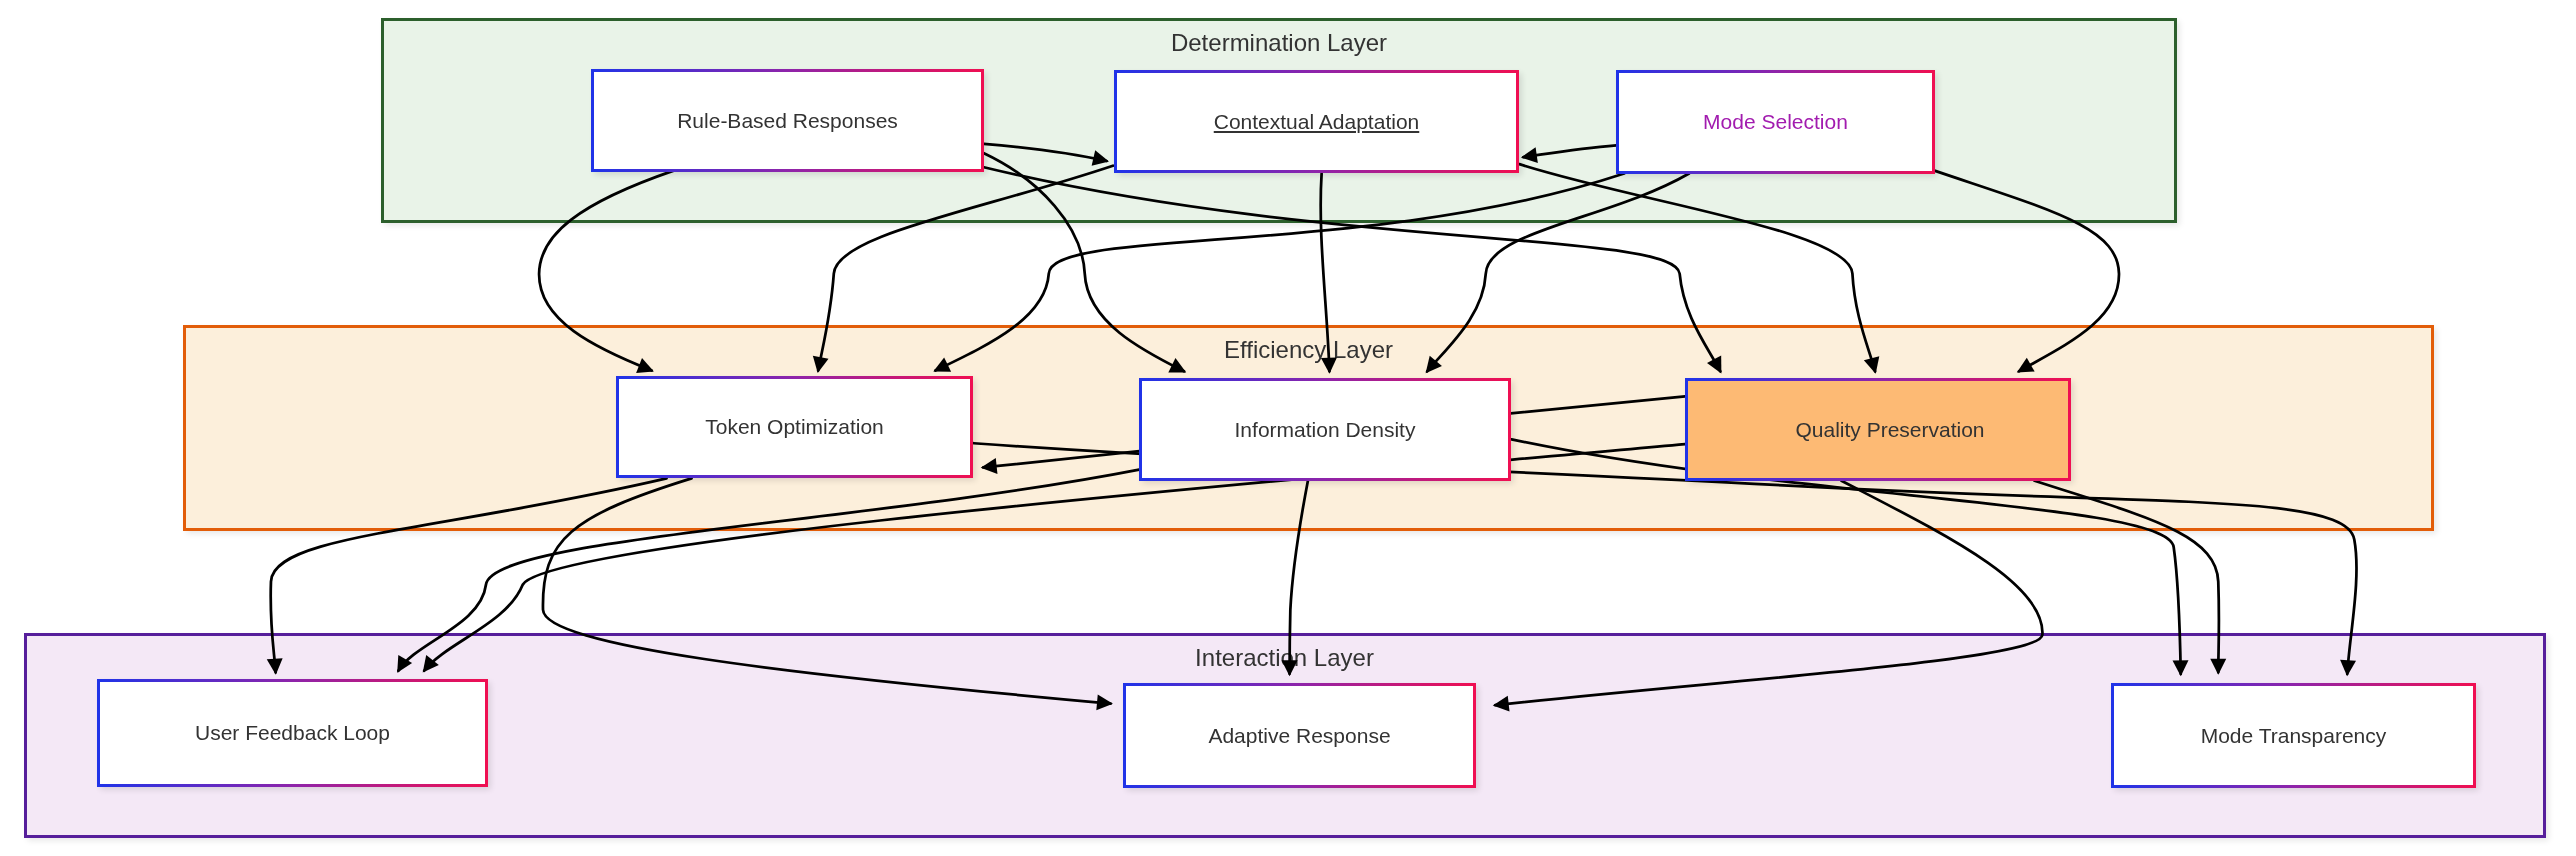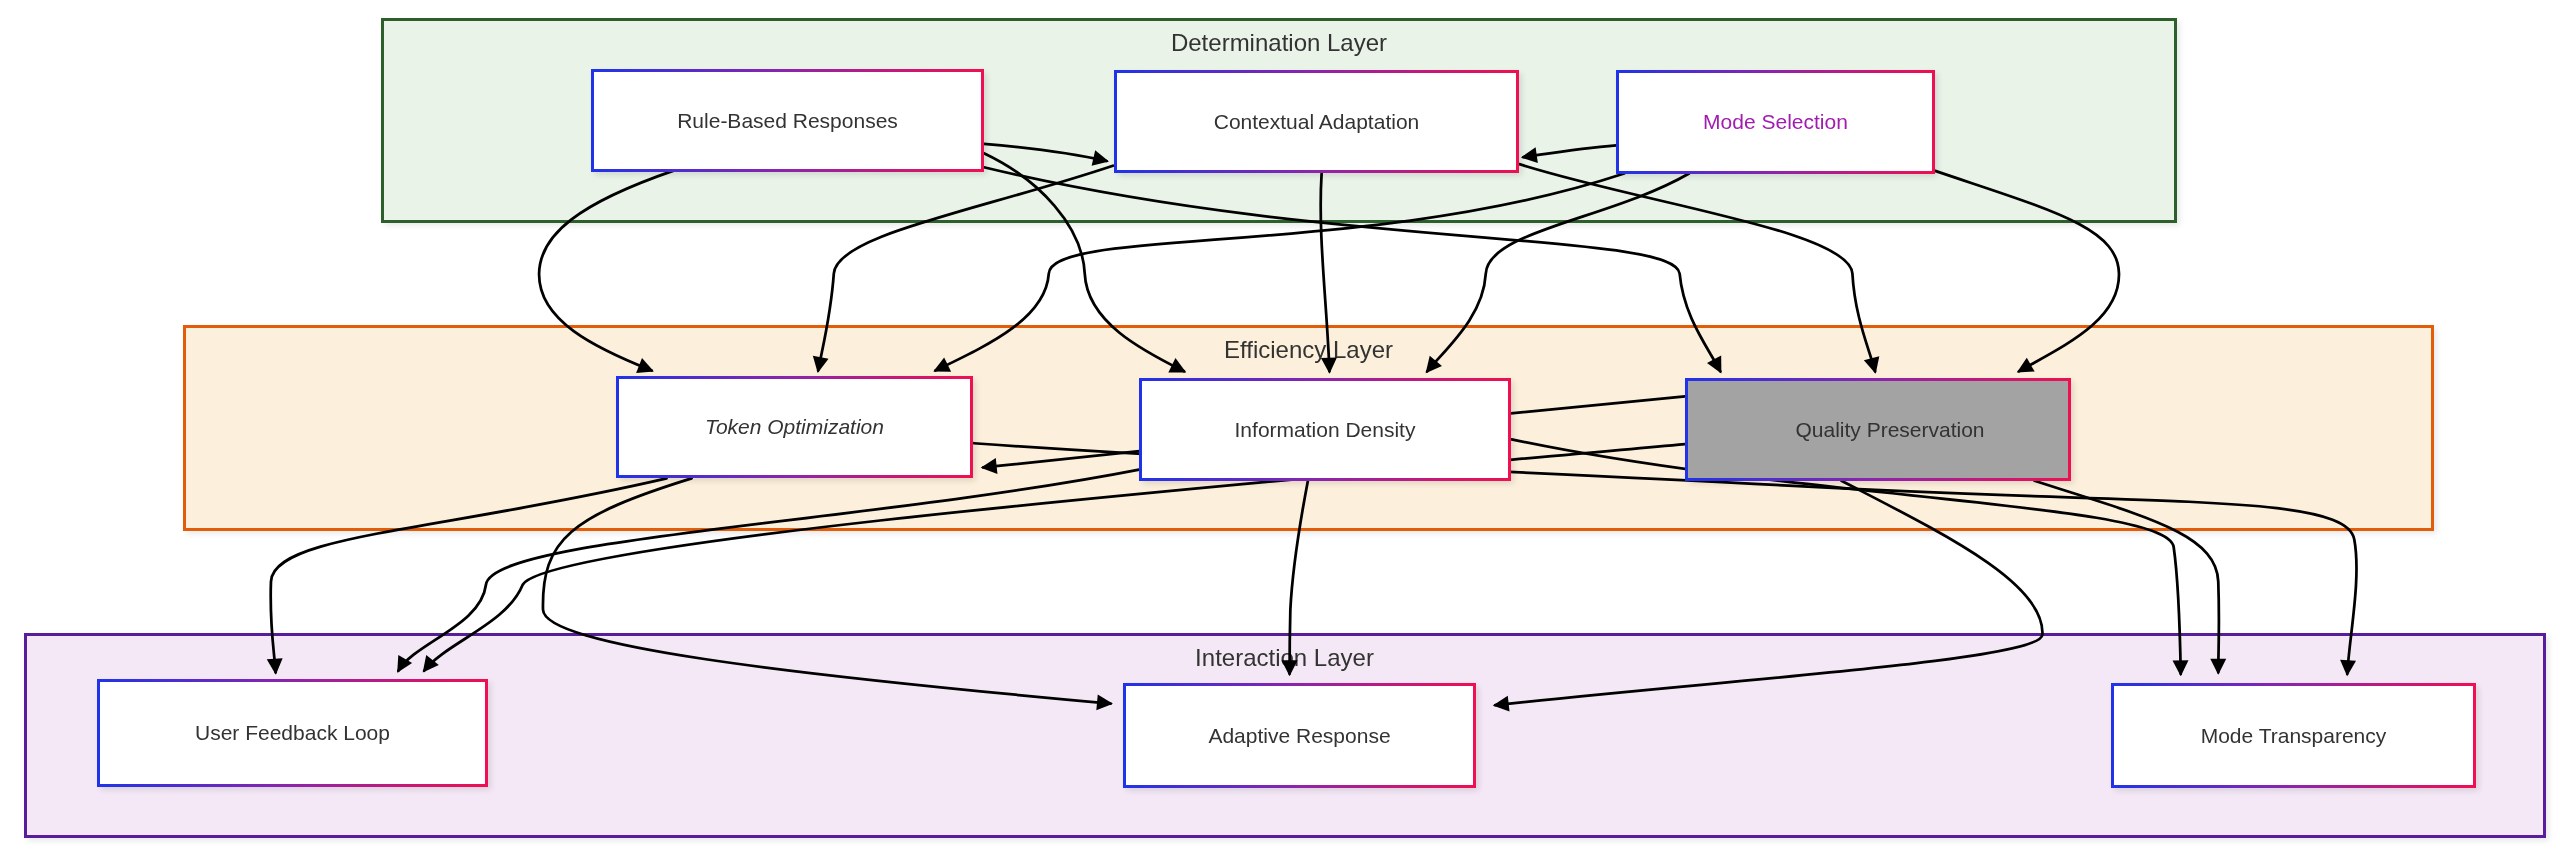--- a/index.html
+++ b/index.html
@@ -20,21 +20,21 @@
 
   .node { position: absolute; box-sizing: border-box; background: #ffffff;
           border: 3.1px solid; border-image-slice: 1;
           display: flex; align-items: center; justify-content: center;
           font-size: 21px; color: #333333; z-index: 2;
           box-shadow: 3.1px 3.1px 6.3px rgba(0,0,0,0.12); }
 
   #node-RBR { left: 591px;  top: 69px;  width: 393px; height: 103px; }
   #node-CA  { left: 1114px; top: 70px;  width: 405px; height: 103px; }
   #node-MS  { left: 1616px; top: 70px;  width: 319px; height: 104px; }
-  #node-TO  { left: 616px;  top: 376px; width: 357px; height: 102px; font-style: italic; }
+  #node-TO  { left: 616px;  top: 376px; width: 357px; height: 102px; }
   #node-ID  { left: 1139px; top: 378px; width: 372px; height: 103px; }
   #node-QP  { left: 1685px; top: 378px; width: 386px; height: 103px; }
   #node-UFL { left: 97px;  top: 679px; width: 391px; height: 108px; }
   #node-AR  { left: 1123px; top: 683px; width: 353px; height: 105px; }
   #node-MT  { left: 2111px; top: 683px; width: 365px; height: 105px; }
 </style>
 </head>
 <body>
 
 <div id="canvas">
@@ -76,33 +76,33 @@
         <path d="M1933,562 C2300,640 2772,642 2780,700 C2786,742 2788,805 2789,862" fill="none" stroke="#000000" stroke-width="3.5" stroke-linecap="round" marker-end="url(#arrowhead)"></path>
         <path d="M2155,568 C1700,610 700,690 668,748 C648,798 570,822 542,858" fill="none" stroke="#000000" stroke-width="3.5" stroke-linecap="round" marker-end="url(#arrowhead)"></path>
         <path d="M2355,615 C2480,680 2616,745 2612,812 C2609,845 2200,870 1912,902" fill="none" stroke="#000000" stroke-width="3.5" stroke-linecap="round" marker-end="url(#arrowhead)"></path>
         <path d="M2602,615 C2740,660 2835,682 2837,744 C2839,800 2837,832 2837,860" fill="none" stroke="#000000" stroke-width="3.5" stroke-linecap="round" marker-end="url(#arrowhead)"></path>
       </g>
   </svg>
 
   <div class="node" id="node-RBR" style="border-image-source: linear-gradient(to right, rgb(32, 51, 232), rgb(142, 36, 170), rgb(239, 15, 82)); background: rgb(255, 255, 255); color: rgb(51, 51, 51);">
     <span>Rule-Based Responses</span>
   </div>
-  <div class="node" id="node-CA" style="border-image-source: linear-gradient(to right, rgb(32, 51, 232), rgb(142, 36, 170), rgb(239, 15, 82)); background: rgb(255, 255, 255); color: rgb(51, 51, 51);">
+  <div class="node" id="node-CA" style="border-image-source: linear-gradient(to right, rgb(32, 51, 232), rgb(142, 36, 170), rgb(239, 15, 82)); background: rgb(255, 255, 255); color: rgb(51, 51, 51); text-decoration: underline;">
     <span>Contextual Adaptation</span>
   </div>
   <div class="node" id="node-MS" style="border-image-source: linear-gradient(to right, rgb(32, 51, 232), rgb(142, 36, 170), rgb(239, 15, 82)); background: rgb(255, 255, 255); color: #a21caf;">
     <span>Mode Selection</span>
   </div>
   <div class="node" id="node-TO" style="border-image-source: linear-gradient(to right, rgb(32, 51, 232), rgb(142, 36, 170), rgb(239, 15, 82)); background: rgb(255, 255, 255); color: rgb(51, 51, 51);">
     <span>Token Optimization</span>
   </div>
   <div class="node" id="node-ID" style="border-image-source: linear-gradient(to right, rgb(32, 51, 232), rgb(142, 36, 170), rgb(239, 15, 82)); background: rgb(255, 255, 255); color: rgb(51, 51, 51);">
     <span>Information Density</span>
   </div>
-  <div class="node" id="node-QP" style="border-image-source: linear-gradient(to right, rgb(32, 51, 232), rgb(142, 36, 170), rgb(239, 15, 82)); background: #a3a3a3; color: rgb(51, 51, 51); padding-left: 24px;">
+  <div class="node" id="node-QP" style="border-image-source: linear-gradient(to right, rgb(32, 51, 232), rgb(142, 36, 170), rgb(239, 15, 82)); background: #fdba74; color: rgb(51, 51, 51); padding-left: 24px;">
     <span>Quality Preservation</span>
   </div>
   <div class="node" id="node-UFL" style="border-image-source: linear-gradient(to right, rgb(32, 51, 232), rgb(142, 36, 170), rgb(239, 15, 82)); background: rgb(255, 255, 255); color: rgb(51, 51, 51);">
     <span>User Feedback Loop</span>
   </div>
   <div class="node" id="node-AR" style="border-image-source: linear-gradient(to right, rgb(32, 51, 232), rgb(142, 36, 170), rgb(239, 15, 82)); background: rgb(255, 255, 255); color: rgb(51, 51, 51); text-align: right;">
     <span>Adaptive Response</span>
   </div>
   <div class="node" id="node-MT" style="border-image-source: linear-gradient(to right, rgb(32, 51, 232), rgb(142, 36, 170), rgb(239, 15, 82)); background: rgb(255, 255, 255); color: rgb(51, 51, 51); text-align: right;">
     <span>Mode Transparency</span>

